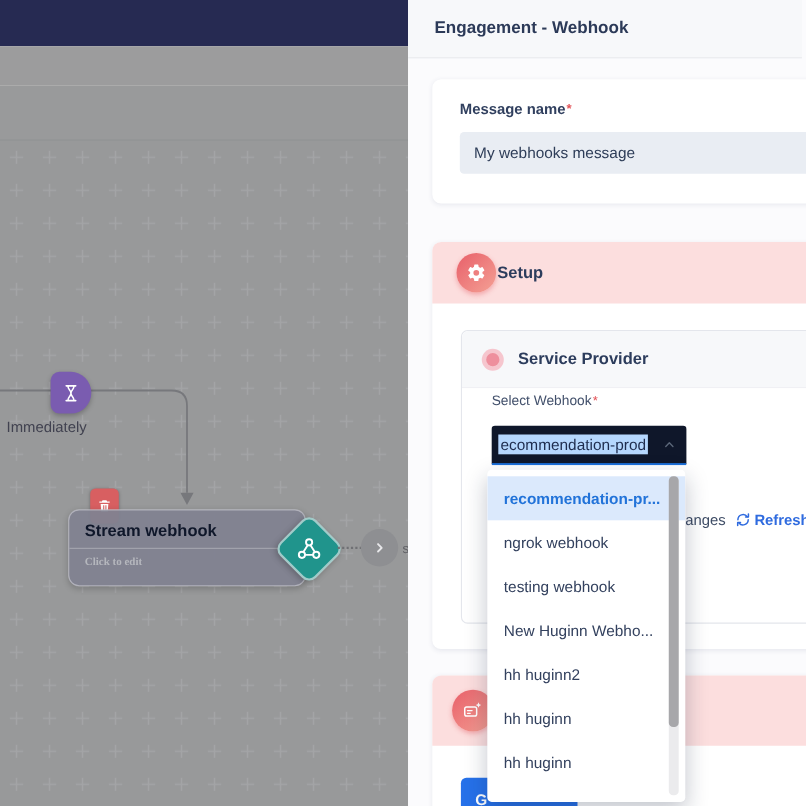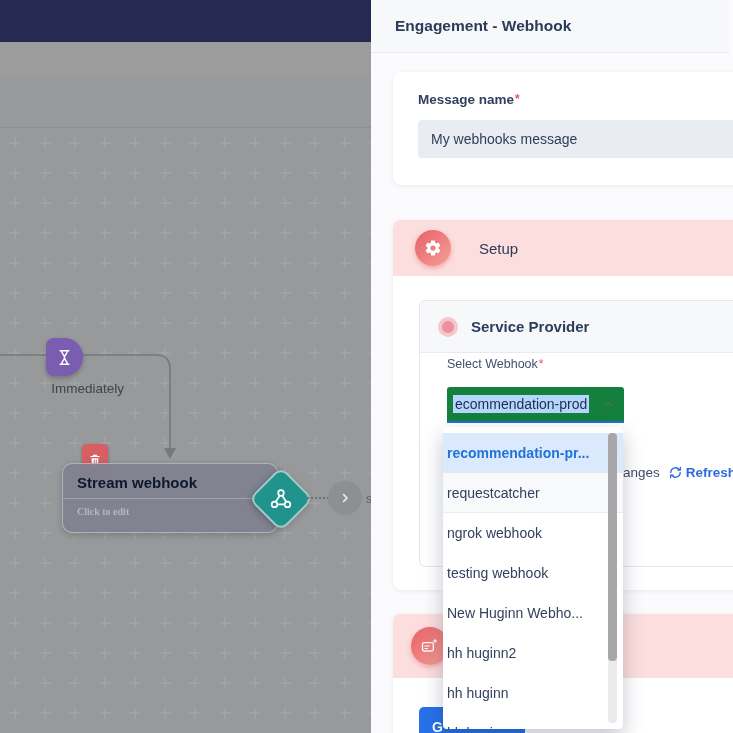--- a/index.html
+++ b/index.html
@@ -11,21 +11,21 @@
   .navbar { position:absolute; left:0; top:0; width:371px; height:42px; background:#262a52; }
   .band1 { position:absolute; left:0; top:42px; width:371px; height:36px; background:#9c9c9d; }
   .band2 { position:absolute; left:0; top:78px; width:371px; height:50px; background:#999a9b; border-bottom:1px solid #8d8e90; }
   .grid-area { position:absolute; left:0; top:128px; width:371px; height:605px; background:#98999a; overflow:hidden; }
   .grid-bg, .connector-svg { position:absolute; left:0; top:0; }
 
   .imm-icon { position:absolute; left:46px; top:210px; width:37px; height:38px;
     background:#7a5cb0; border-radius:8px 50% 50% 8px;
     display:flex; align-items:center; justify-content:center;
     box-shadow:0 2px 5px rgba(0,0,0,.25); }
-  .imm-label { position:absolute; left:6px; top:253px; width:118px; text-align:right;
+  .imm-label { position:absolute; left:6px; top:253px; width:118px; text-align:left;
     font-size:13.5px; color:#414250; font-weight:500; }
 
   .trash-btn { position:absolute; left:82px; top:316px; width:26px; height:32px;
     background:#d85f61; border-radius:5px; display:flex; align-items:center; justify-content:center;
     box-shadow:0 1px 3px rgba(0,0,0,.3); }
 
   .stream-node { position:absolute; left:62px; top:335px; width:216px; height:70px;
     background:rgba(129,130,144,.95); border:1px solid rgba(235,235,240,.45);
     border-radius:10px; box-shadow:0 2px 6px rgba(0,0,0,.2); overflow:hidden; }
   .stream-title { padding:10px 14px 7px 14px; font-size:15px; font-weight:700; color:#0f172a; }
@@ -55,33 +55,33 @@
   .text-input { position:absolute; left:25px; top:48px; width:322px; height:38px; background:#e9edf3;
     border-radius:4px; line-height:38px; padding-left:13px; font-size:14px; color:#2e3d58; }
 
   .setup-card { left:22px; top:220px; width:372px; height:370px; }
   .pink-header { position:absolute; left:0; top:0; width:100%; height:56px; background:#fcdede;
     border-radius:8px 8px 0 0; display:flex; align-items:center; padding-left:22px; }
   .grad-circle { width:36px; height:36px; border-radius:50%;
     background:linear-gradient(135deg,#e85f69,#f4a195);
     display:flex; align-items:center; justify-content:center;
     box-shadow:0 2px 5px rgba(231,95,105,.45); flex:none; }
-  .section-title { margin-left:28px; font-size:15px; font-weight:400; color:#2c3c5c; }
+  .section-title { margin-left:1px; font-size:15px; font-weight:700; color:#2c3c5c; }
 
   .sub-card { position:absolute; left:26px; top:80px; width:330px; height:267px;
     border:1px solid #e4e6ec; border-radius:6px; background:#fff; }
   .sub-header { height:52px; background:#f7f8fa; border-bottom:1px solid #e9eaee;
     display:flex; align-items:center; padding-left:18px; border-radius:6px 6px 0 0; }
   .pink-dot { width:20px; height:20px; border-radius:50%; background:#f6c6ce;
     display:flex; align-items:center; justify-content:center; flex:none; }
   .pink-dot::after { content:""; width:12px; height:12px; border-radius:50%; background:#ee8f9d; }
   .sub-title { margin-left:13px; font-size:15px; font-weight:700; color:#2c3c5c; }
   .sub-body { position:relative; }
   .small-label { position:absolute; left:27px; top:4px; font-size:12.5px; font-weight:400; color:#42506b; }
-  .select-control { position:absolute; left:27px; top:34px; width:177px; height:36px; background:#15803d;
+  .select-control { position:absolute; left:27px; top:34px; width:177px; height:36px; background:#0f172a;
     border-bottom:2px solid #1b6fd9; border-radius:3px 3px 0 0;
     display:flex; align-items:center; padding-left:6px; }
   .sel-text { background:#b5d7fe; color:#1e2c4e; font-size:14px; padding:1px 2px; white-space:nowrap; }
   .select-chevron { margin-left:auto; margin-right:9px; flex:none; }
   .helper-row { position:absolute; left:203px; top:112px; width:170px; display:flex; align-items:center;
     font-size:13.5px; color:#3f4d66; }
   .helper-row .link { color:#2f6bdf; font-weight:600; margin-left:3px; }
   .helper-row svg { margin-left:8px; flex:none; }
 
   .bottom-card { left:22px; top:614px; width:372px; height:170px; }
@@ -89,21 +89,21 @@
     border-radius:8px 8px 0 0; display:flex; align-items:center; padding-left:18px; }
   .grad-circle.big { width:38px; height:38px; }
 
   .blue-btn { position:absolute; left:48px; top:707px; width:106px; height:40px; background:#2671e9;
     border:none; border-radius:5px; color:#fff; font-size:14px; font-weight:600;
     text-align:left; padding-left:13px; font-family:"Liberation Sans",sans-serif; }
 
   
   .dropdown { position:absolute; left:72px; top:427px; width:180px; height:302px; background:#fff;
     border-radius:4px; box-shadow:0 8px 20px rgba(20,30,60,.25); z-index:20; padding-top:6px; overflow:hidden; }
-  .opt { height:40px; line-height:40px; padding-left:4px; font-size:14px; color:#33415e;
+  .opt { height:40px; line-height:40px; padding-left:15px; font-size:14px; color:#33415e;
     white-space:nowrap; overflow:hidden; }
   .opt.selected { background:#dbe9fc; color:#2273d9; font-weight:600; }
   .opt.alt { background:#f8f9fa; border-bottom:1px solid #ececee; }
   .dd-track { position:absolute; right:6px; top:6px; width:9px; height:290px; background:#ebebed; border-radius:4px; }
   .dd-thumb { position:absolute; right:6px; top:6px; width:9px; height:228px; background:#a7a7aa; border-radius:4px; }
 </style>
 </head>
 <body>
 
 <div class="screen">
@@ -223,21 +223,20 @@
             <path fill="#fff" d="M18 3l.9 2.1L21 6l-2.1.9L18 9l-.9-2.1L15 6l2.1-.9L18 3z"></path>
           </svg>
         </span>
       </div>
     </div>
 
     <button class="blue-btn">G</button>
 
     <div class="dropdown">
       <div class="opt selected">recommendation-pr...</div>
-      <div class="opt alt">requestcatcher</div>
       <div class="opt">ngrok webhook</div>
       <div class="opt">testing webhook</div>
       <div class="opt">New Huginn Webho...</div>
       <div class="opt">hh huginn2</div>
       <div class="opt">hh huginn</div>
       <div class="opt">hh huginn</div>
       <div class="dd-track"></div>
       <div class="dd-thumb"></div>
     </div>
   </div>

